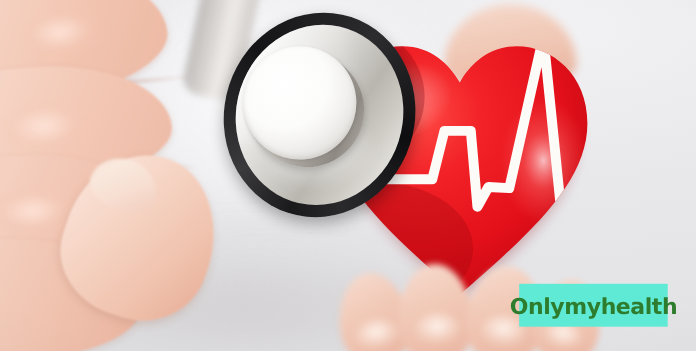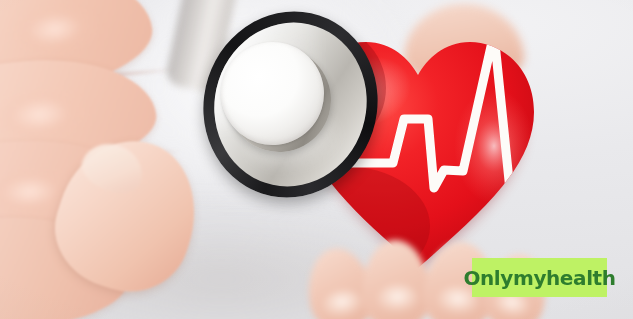--- a/index.html
+++ b/index.html
@@ -155,21 +155,21 @@
 
   
   .vignette{
     position:absolute;inset:0;pointer-events:none;
     background:radial-gradient(120% 110% at 50% 45%,rgba(0,0,0,0) 55%,rgba(120,115,112,.10) 100%);
   }
 
   
   .logo-badge{
     position:absolute;left:472px;top:258px;width:135px;height:39px;
-    background:#bef264;
+    background:#5eead4;
     display:flex;align-items:center;justify-content:center;
   }
   .logo-text{
     color:#2e7d2e;
     font-family:"DejaVu Sans",sans-serif;
     font-weight:700;
     font-size:20px;
     letter-spacing:-.4px;
     white-space:nowrap;
   }

